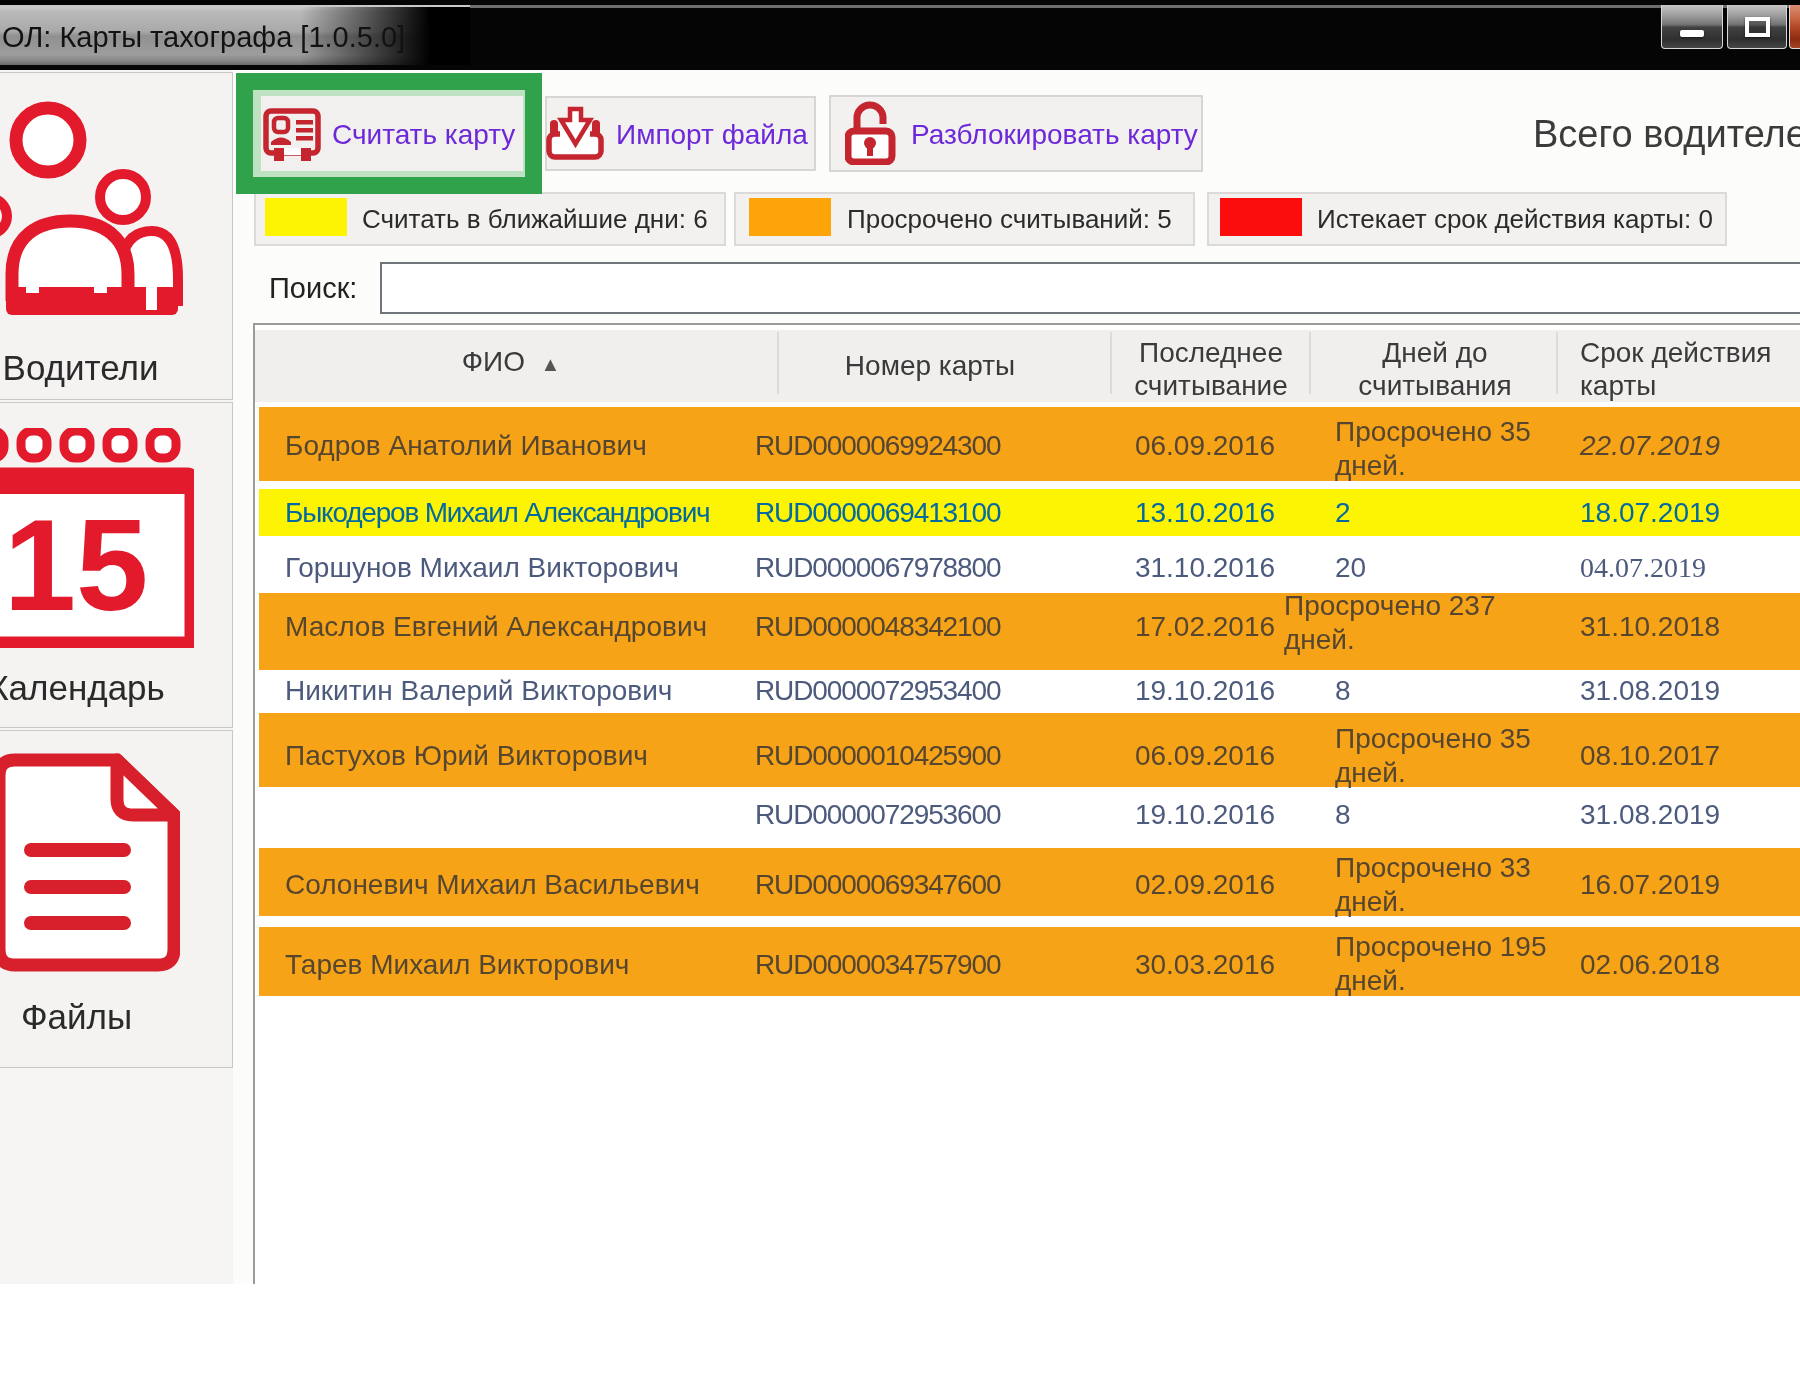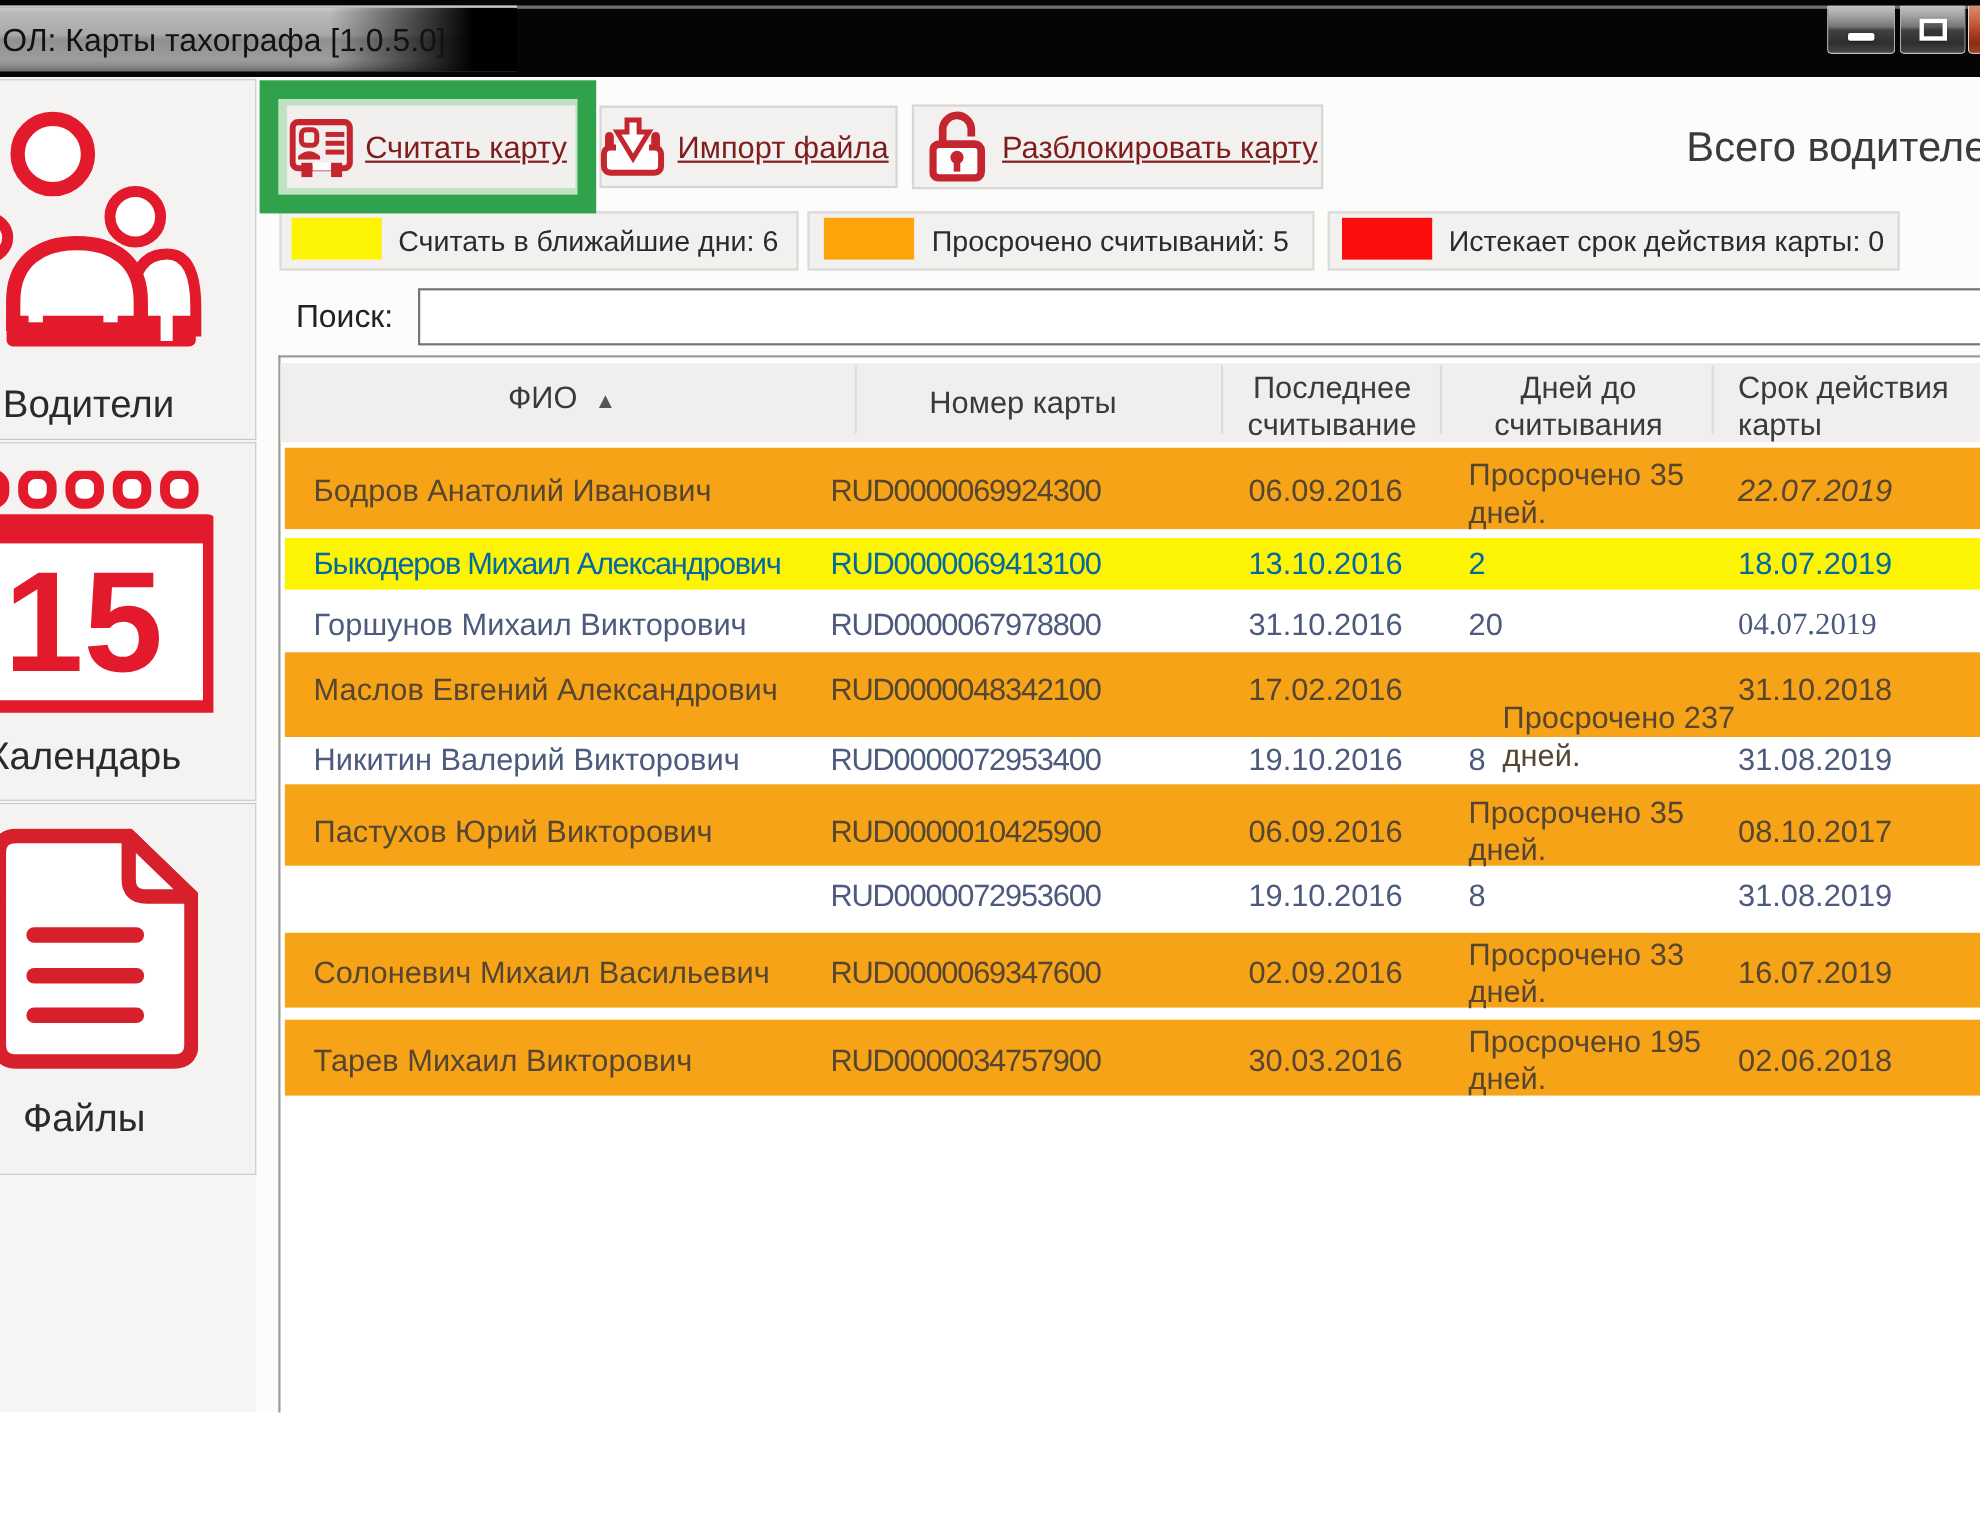--- a/index.html
+++ b/index.html
@@ -33,21 +33,21 @@
   #tab3 { top:730px; height:338px; }
   .tablabel { width:233px; text-align:center; font-size:35px; color:#2A2A2A; }
 
   
   #greenbox { left:236px; top:73px; width:306px; height:121px; background:#2FA24B; }
   #greeninner { left:253px; top:90px; width:272px; height:87px; background:#BFE2C3; }
   .toolbtn { top:96px; height:75px; background:#F2F1EF; border:2px solid #D8D6D4; }
   #toolbtn1 { left:261px; top:96px; width:262px; height:75px; position:absolute; background:#F1F0EE; }
   #toolbtn2 { left:545px; width:271px; }
   #toolbtn3 { left:829px; top:95px; width:374px; height:77px; }
-  .btntext { font-size:28px; color:#7f1d1d; white-space:nowrap;text-decoration:underline; }
+  .btntext { font-size:28px; color:#6d28d9; white-space:nowrap; }
   #total { left:1533px; top:113px; font-size:38px; color:#3B3B3B; white-space:nowrap; }
 
   
   .legend { top:192px; height:54px; background:#F2F1EF; border:2px solid #DCDAD8; }
   #legend1 { left:254px; width:472px; }
   #legend2 { left:734px; width:461px; }
   #legend3 { left:1207px; width:520px; }
   .swatch { top:198px; width:82px; height:38px; }
   .legtext { top:204px; font-size:26px; color:#2B2B2B; white-space:nowrap; }
 
@@ -211,21 +211,21 @@
   <div class="cell c-white" style="left:285px;top:545px;line-height:46px;">Горшунов Михаил Викторович</div>
   <div class="cell c-white" style="left:755px;top:545px;line-height:46px;letter-spacing:-1.1px;">RUD0000067978800</div>
   <div class="cell c-white" style="left:1110px;top:545px;line-height:46px;width:190px;text-align:center;">31.10.2016</div>
   <div class="cell c-white" style="left:1335px;top:545px;line-height:46px;">20</div>
   <div class="cell c-white" style="left:1580px;top:545px;line-height:46px;font-family:Liberation Serif, serif;">04.07.2019</div>
 
   <div class="abs row orange" style="top:593px;height:77px;"></div>
   <div class="cell c-orange" style="left:285px;top:588px;line-height:77px;">Маслов Евгений Александрович</div>
   <div class="cell c-orange" style="left:755px;top:588px;line-height:77px;letter-spacing:-1.1px;">RUD0000048342100</div>
   <div class="cell c-orange" style="left:1110px;top:588px;line-height:77px;width:190px;text-align:center;">17.02.2016</div>
-  <div class="cell c-orange twoline" style="left:1366px;top:589px;margin-top:47px;">Просрочено 237<br>дней.</div>
+  <div class="cell c-orange twoline" style="left:1284px;top:589px;">Просрочено 237<br>дней.</div>
   <div class="cell c-orange" style="left:1580px;top:588px;line-height:77px;">31.10.2018</div>
 
   <div class="cell c-white" style="left:285px;top:669px;line-height:44px;">Никитин Валерий Викторович</div>
   <div class="cell c-white" style="left:755px;top:669px;line-height:44px;letter-spacing:-1.1px;">RUD0000072953400</div>
   <div class="cell c-white" style="left:1110px;top:669px;line-height:44px;width:190px;text-align:center;">19.10.2016</div>
   <div class="cell c-white" style="left:1335px;top:669px;line-height:44px;">8</div>
   <div class="cell c-white" style="left:1580px;top:669px;line-height:44px;">31.08.2019</div>
 
   <div class="abs row orange" style="top:713px;height:74px;"></div>
   <div class="cell c-orange" style="left:285px;top:719px;line-height:74px;">Пастухов Юрий Викторович</div>

